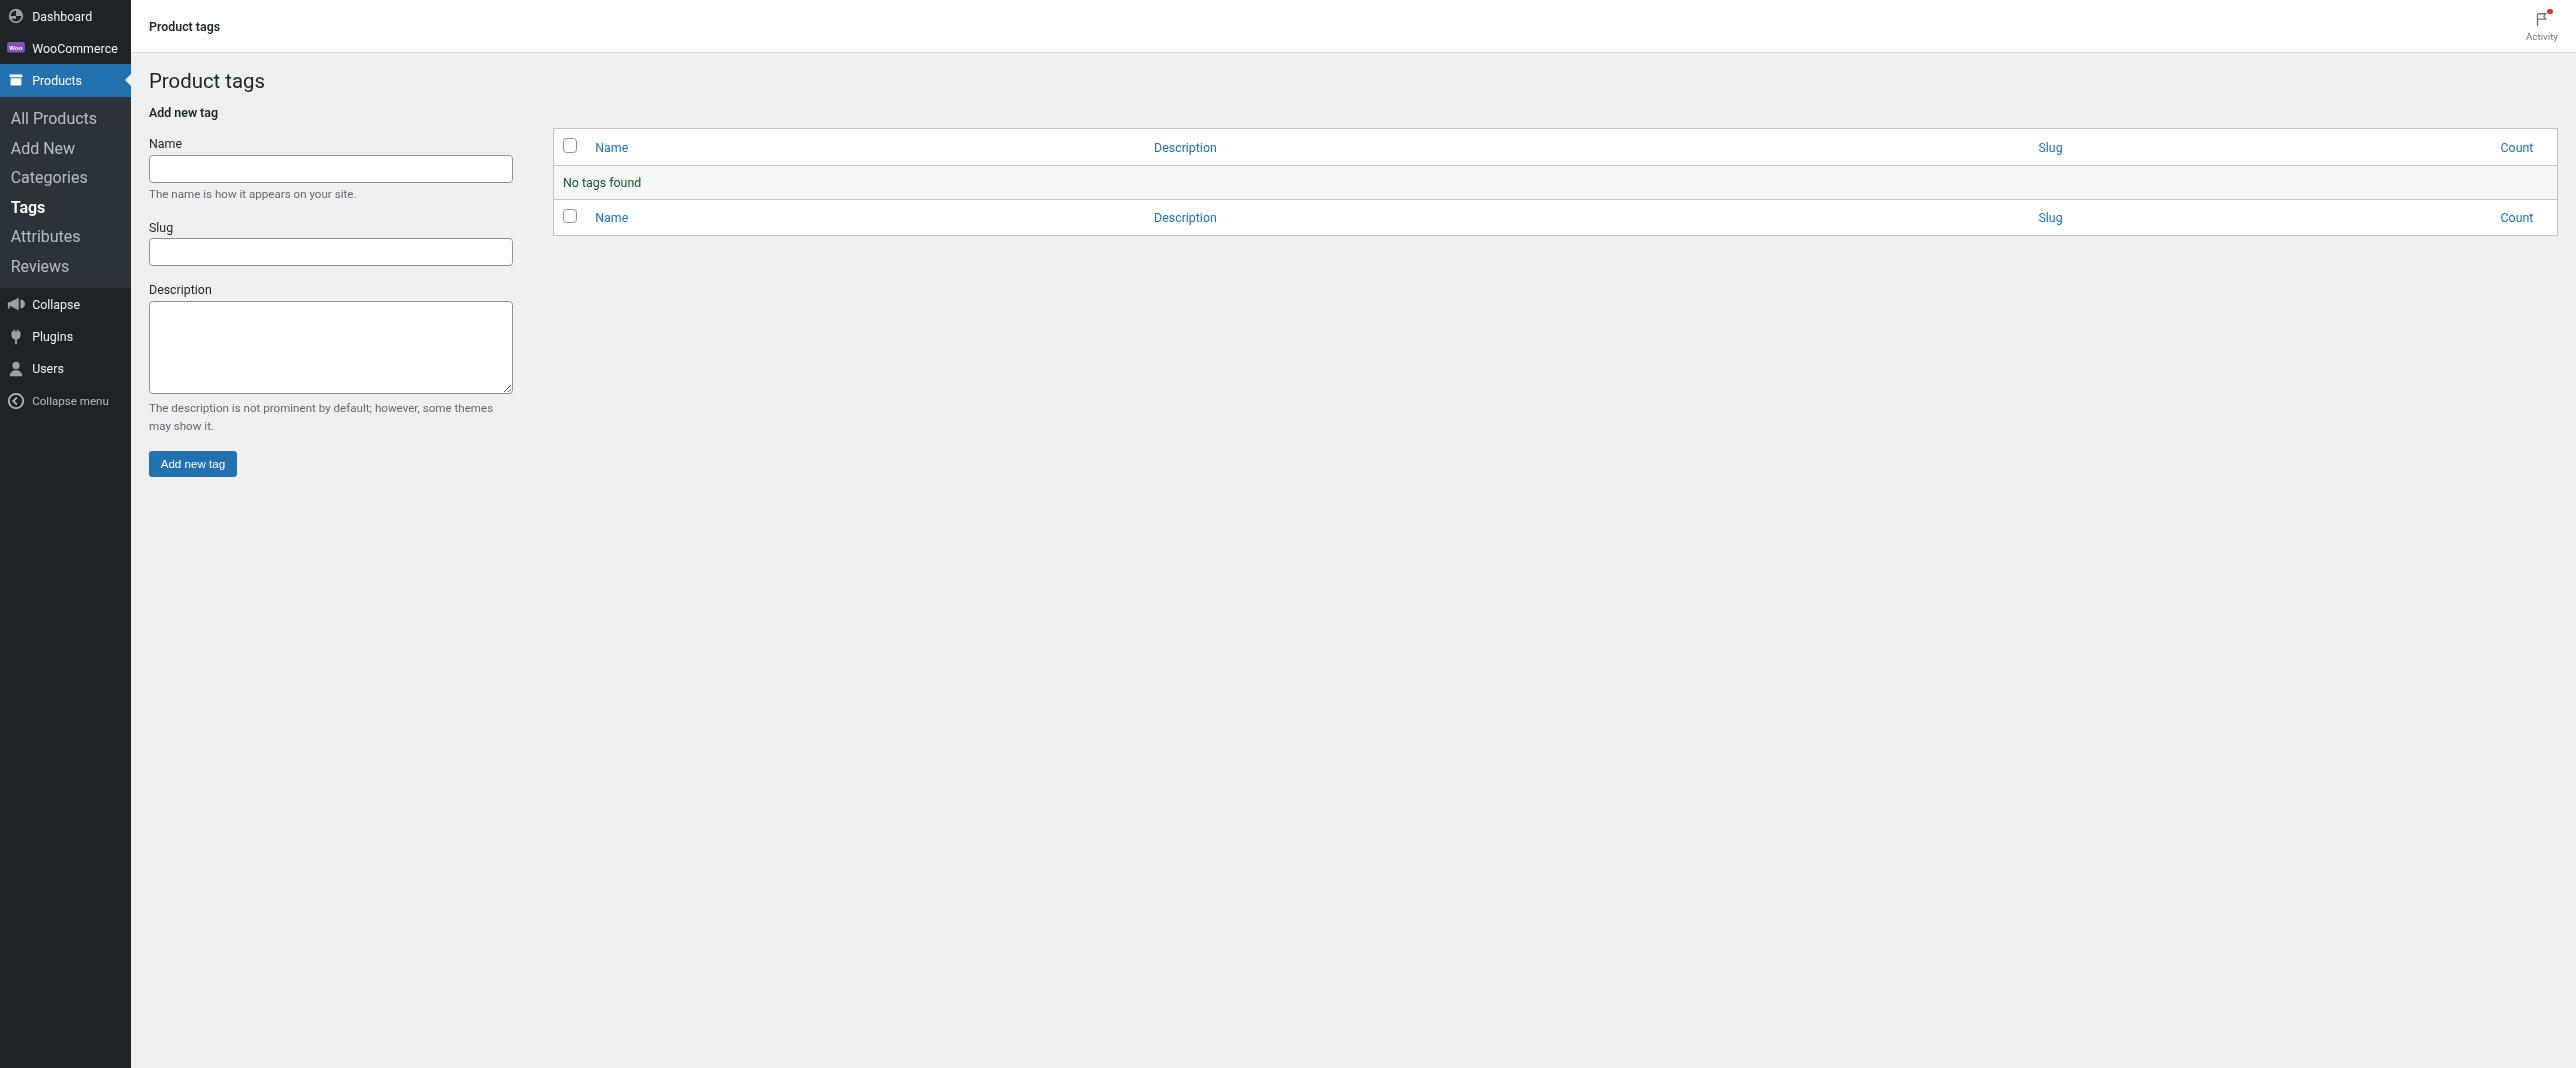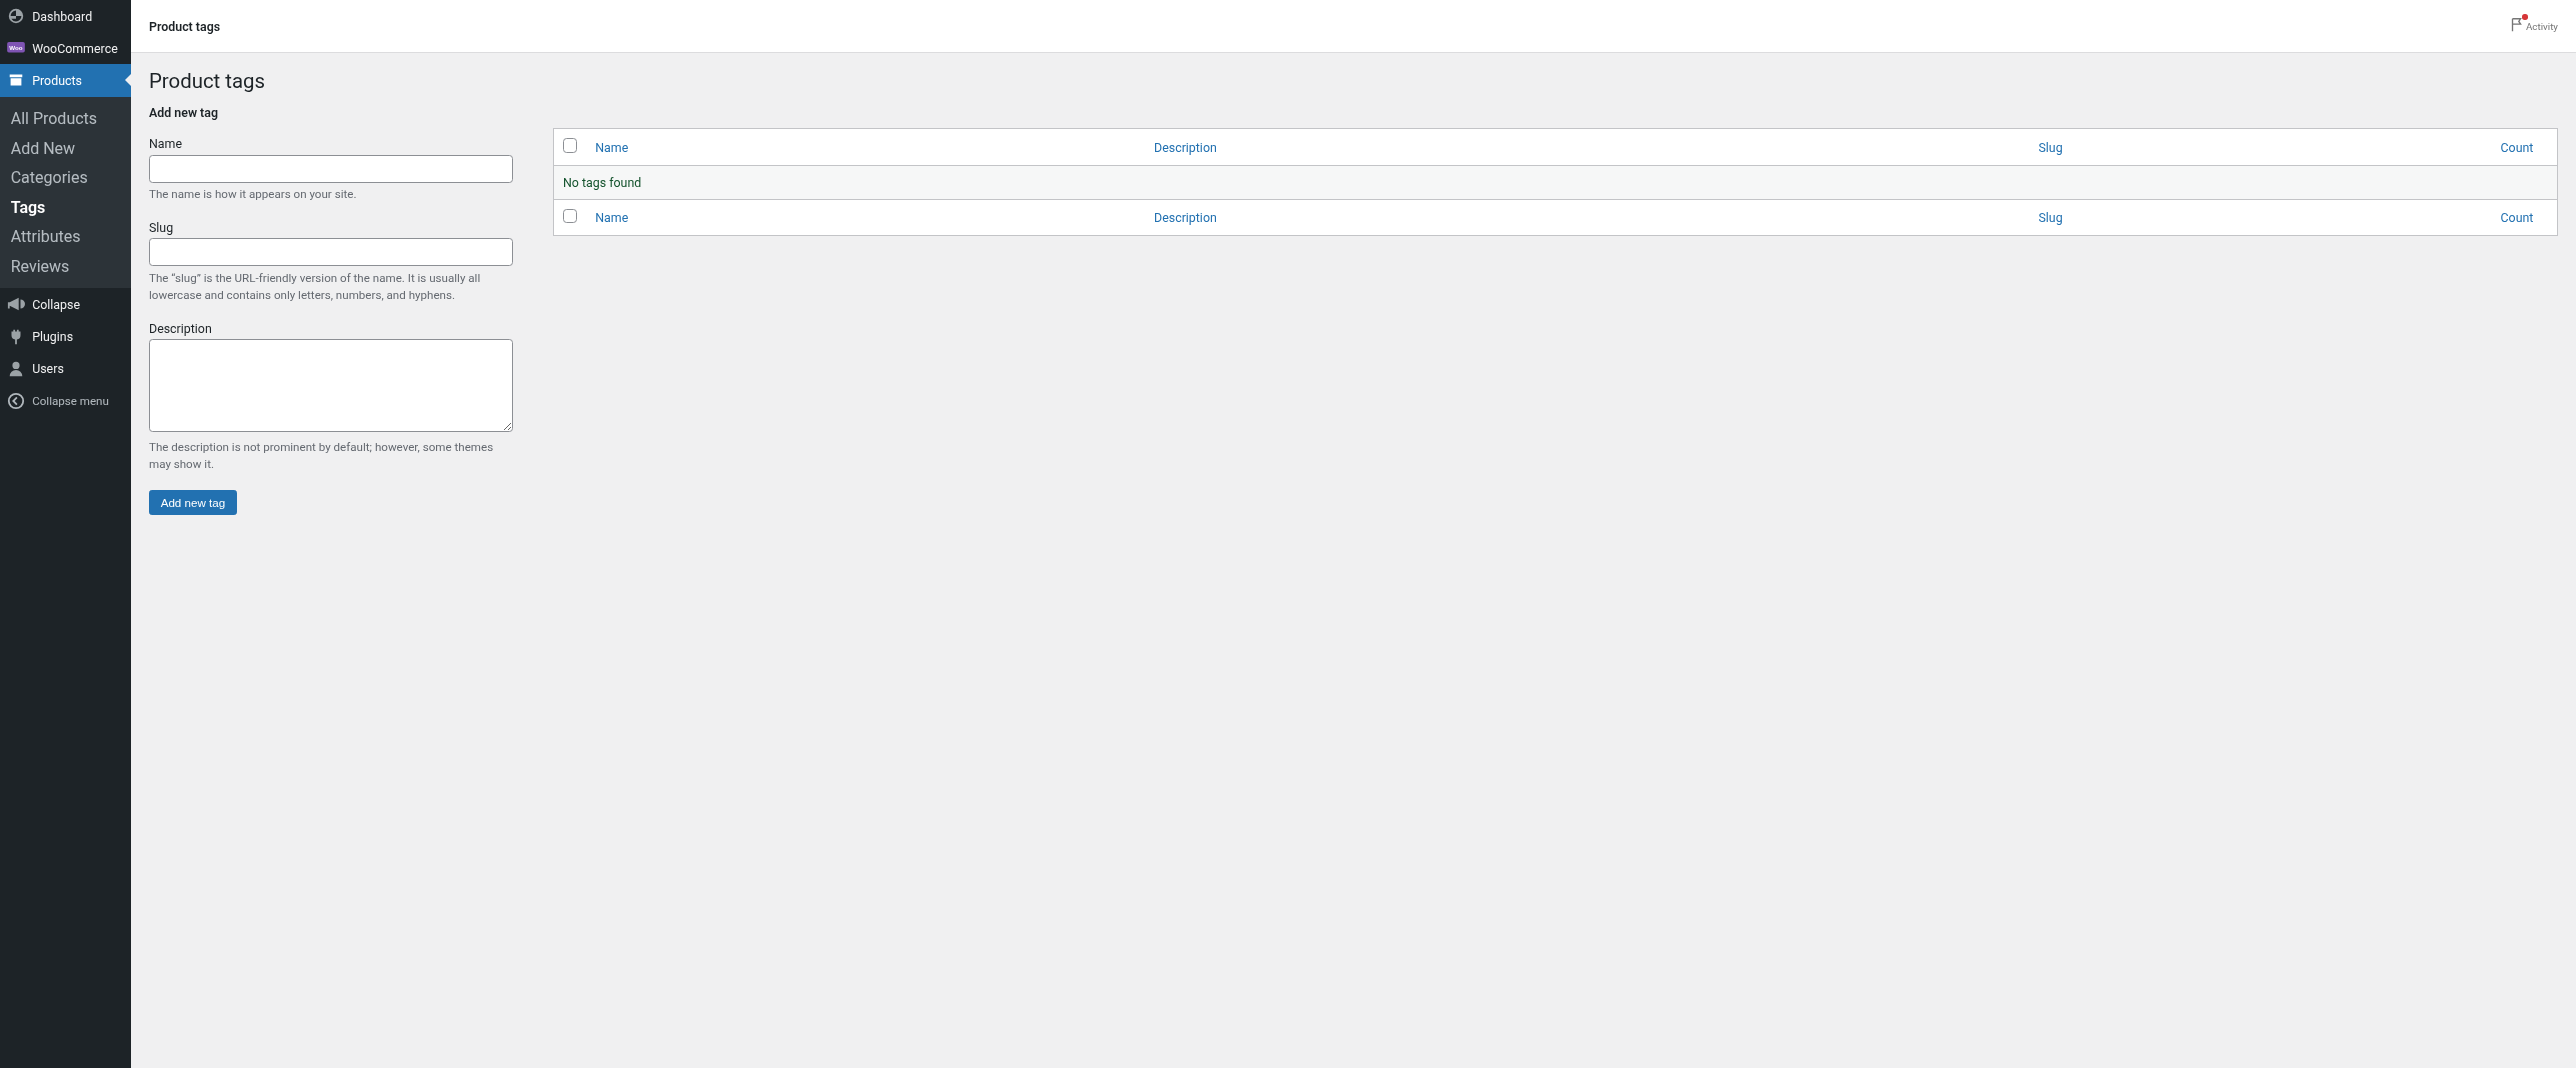--- a/index.html
+++ b/index.html
@@ -83,21 +83,21 @@
     border-bottom: 0.9px solid #dcdcde;
     height: 53px;
     display: flex;
     align-items: center;
     padding: 0 18px;
     justify-content: space-between;
   }
   .topbar .title { font-weight: 600; font-size: 12.4px; }
   .activity {
     display: flex;
-    flex-direction: row;
+    flex-direction: column;
     align-items: center;
     cursor: pointer;
     color: #757575;
     font-size: 9.8px;
   }
   .activity .icon-wrap { position: relative; }
   .activity .dot {
     position: absolute;
     top: -1.8px; right: -1.8px;
     width: 5.3px; height: 5.3px;
@@ -295,21 +295,20 @@
 
         <div class="form-field">
           <label>Name</label>
           <input type="text" value="" style="">
           <p class="help">The name is how it appears on your site.</p>
         </div>
 
         <div class="form-field">
           <label>Slug</label>
           <input type="text" value="" style="">
-          <p class="help">The “slug” is the URL-friendly version of the name. It is usually all lowercase and contains only letters, numbers, and hyphens.</p>
         </div>
 
         <div class="form-field">
           <label>Description</label>
           <textarea style=""></textarea>
           <p class="help">The description is not prominent by default; however, some themes may show it.</p>
         </div>
 
         <button class="button-primary">Add new tag</button>
       </div>

